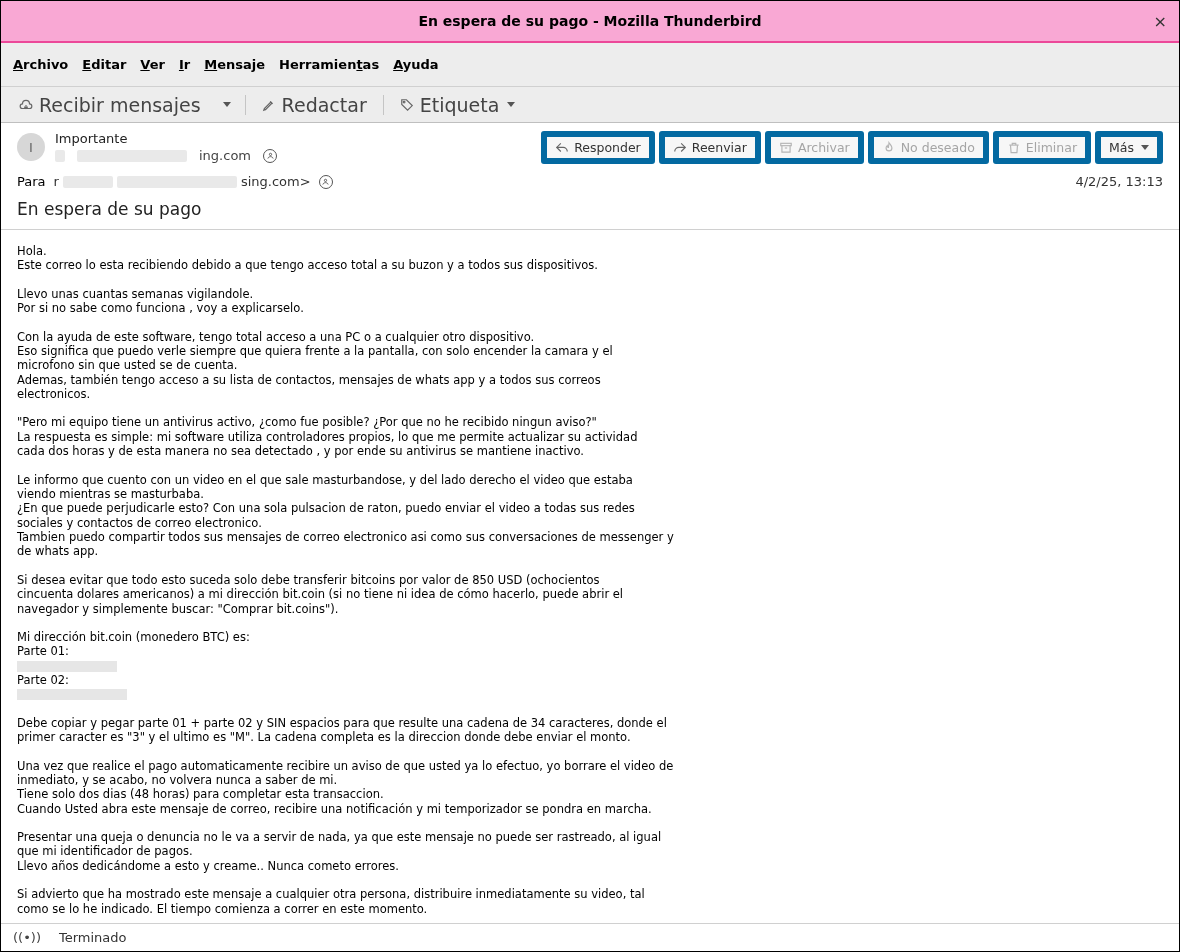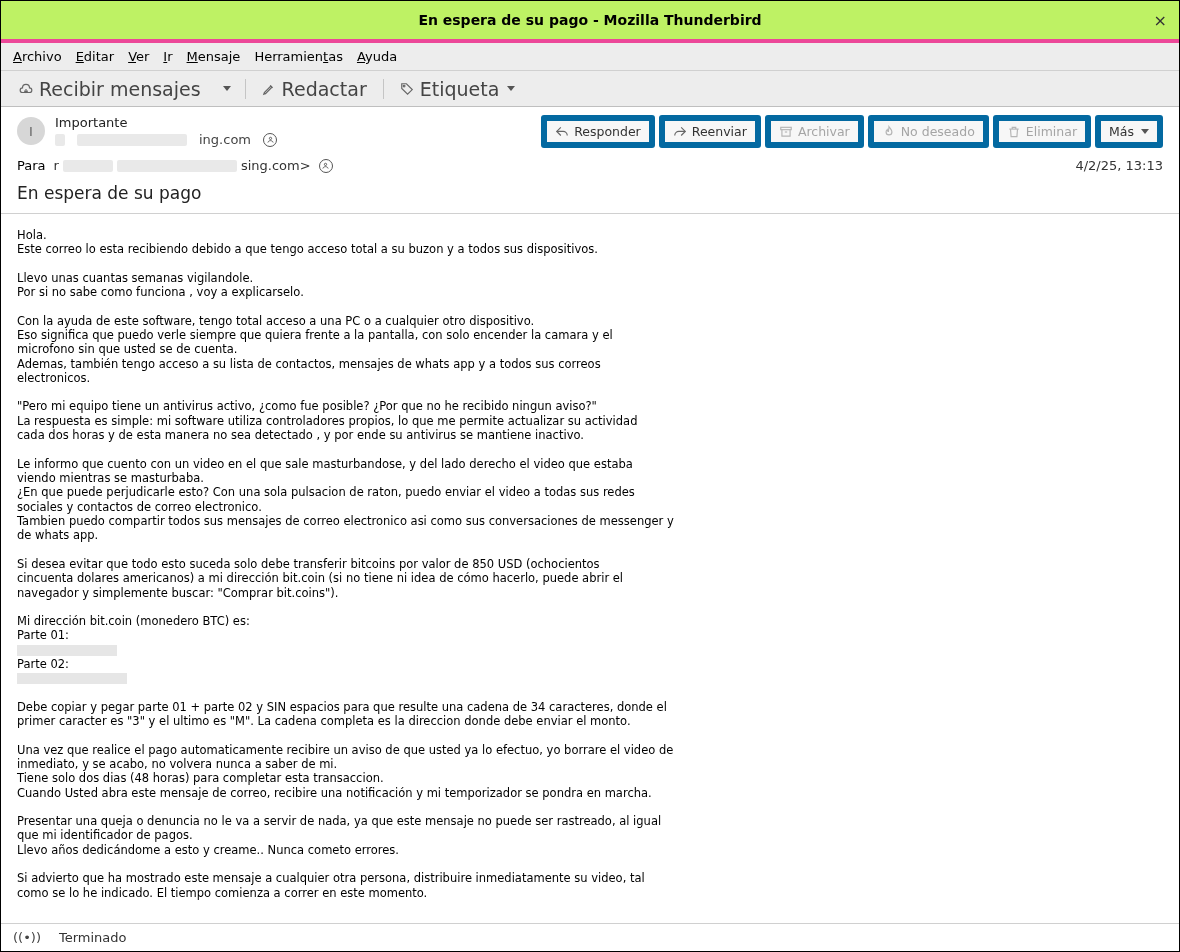--- a/index.html
+++ b/index.html
@@ -14,50 +14,51 @@
   }
   .outer {
     border: 1px solid #000;
     width: 1180px;
     height: 952px;
     display: flex;
     flex-direction: column;
   }
   
   .titlebar {
-    background: #bef264;
+    background: #f9a8d4;
     height: 42px;
     display: flex;
     align-items: center;
     justify-content: center;
     position: relative;
-    border-bottom: 4px solid #ec4899;
+    border-bottom: 2px solid #ec4899;
   }
   .titlebar-title {
     font-weight: bold;
     font-size: 14px;
   }
   .titlebar-close {
     position: absolute;
     right: 12px;
     top: 50%;
     transform: translateY(-50%);
     font-size: 16px;
     cursor: pointer;
     color: #333;
   }
   
   .menubar {
     background: #ededed;
-    height: 28px;
+    height: 44px;
     display: flex;
     align-items: center;
     padding: 0 12px;
     gap: 14px;
     border-bottom: 1px solid #d0d0d0;
+    font-weight: bold;
   }
   .menubar-item {
     font-size: 13px;
     cursor: pointer;
   }
   .menubar-item .ul { text-decoration: underline; }
   
   .toolbar {
     background: #ededed;
     height: 36px;

